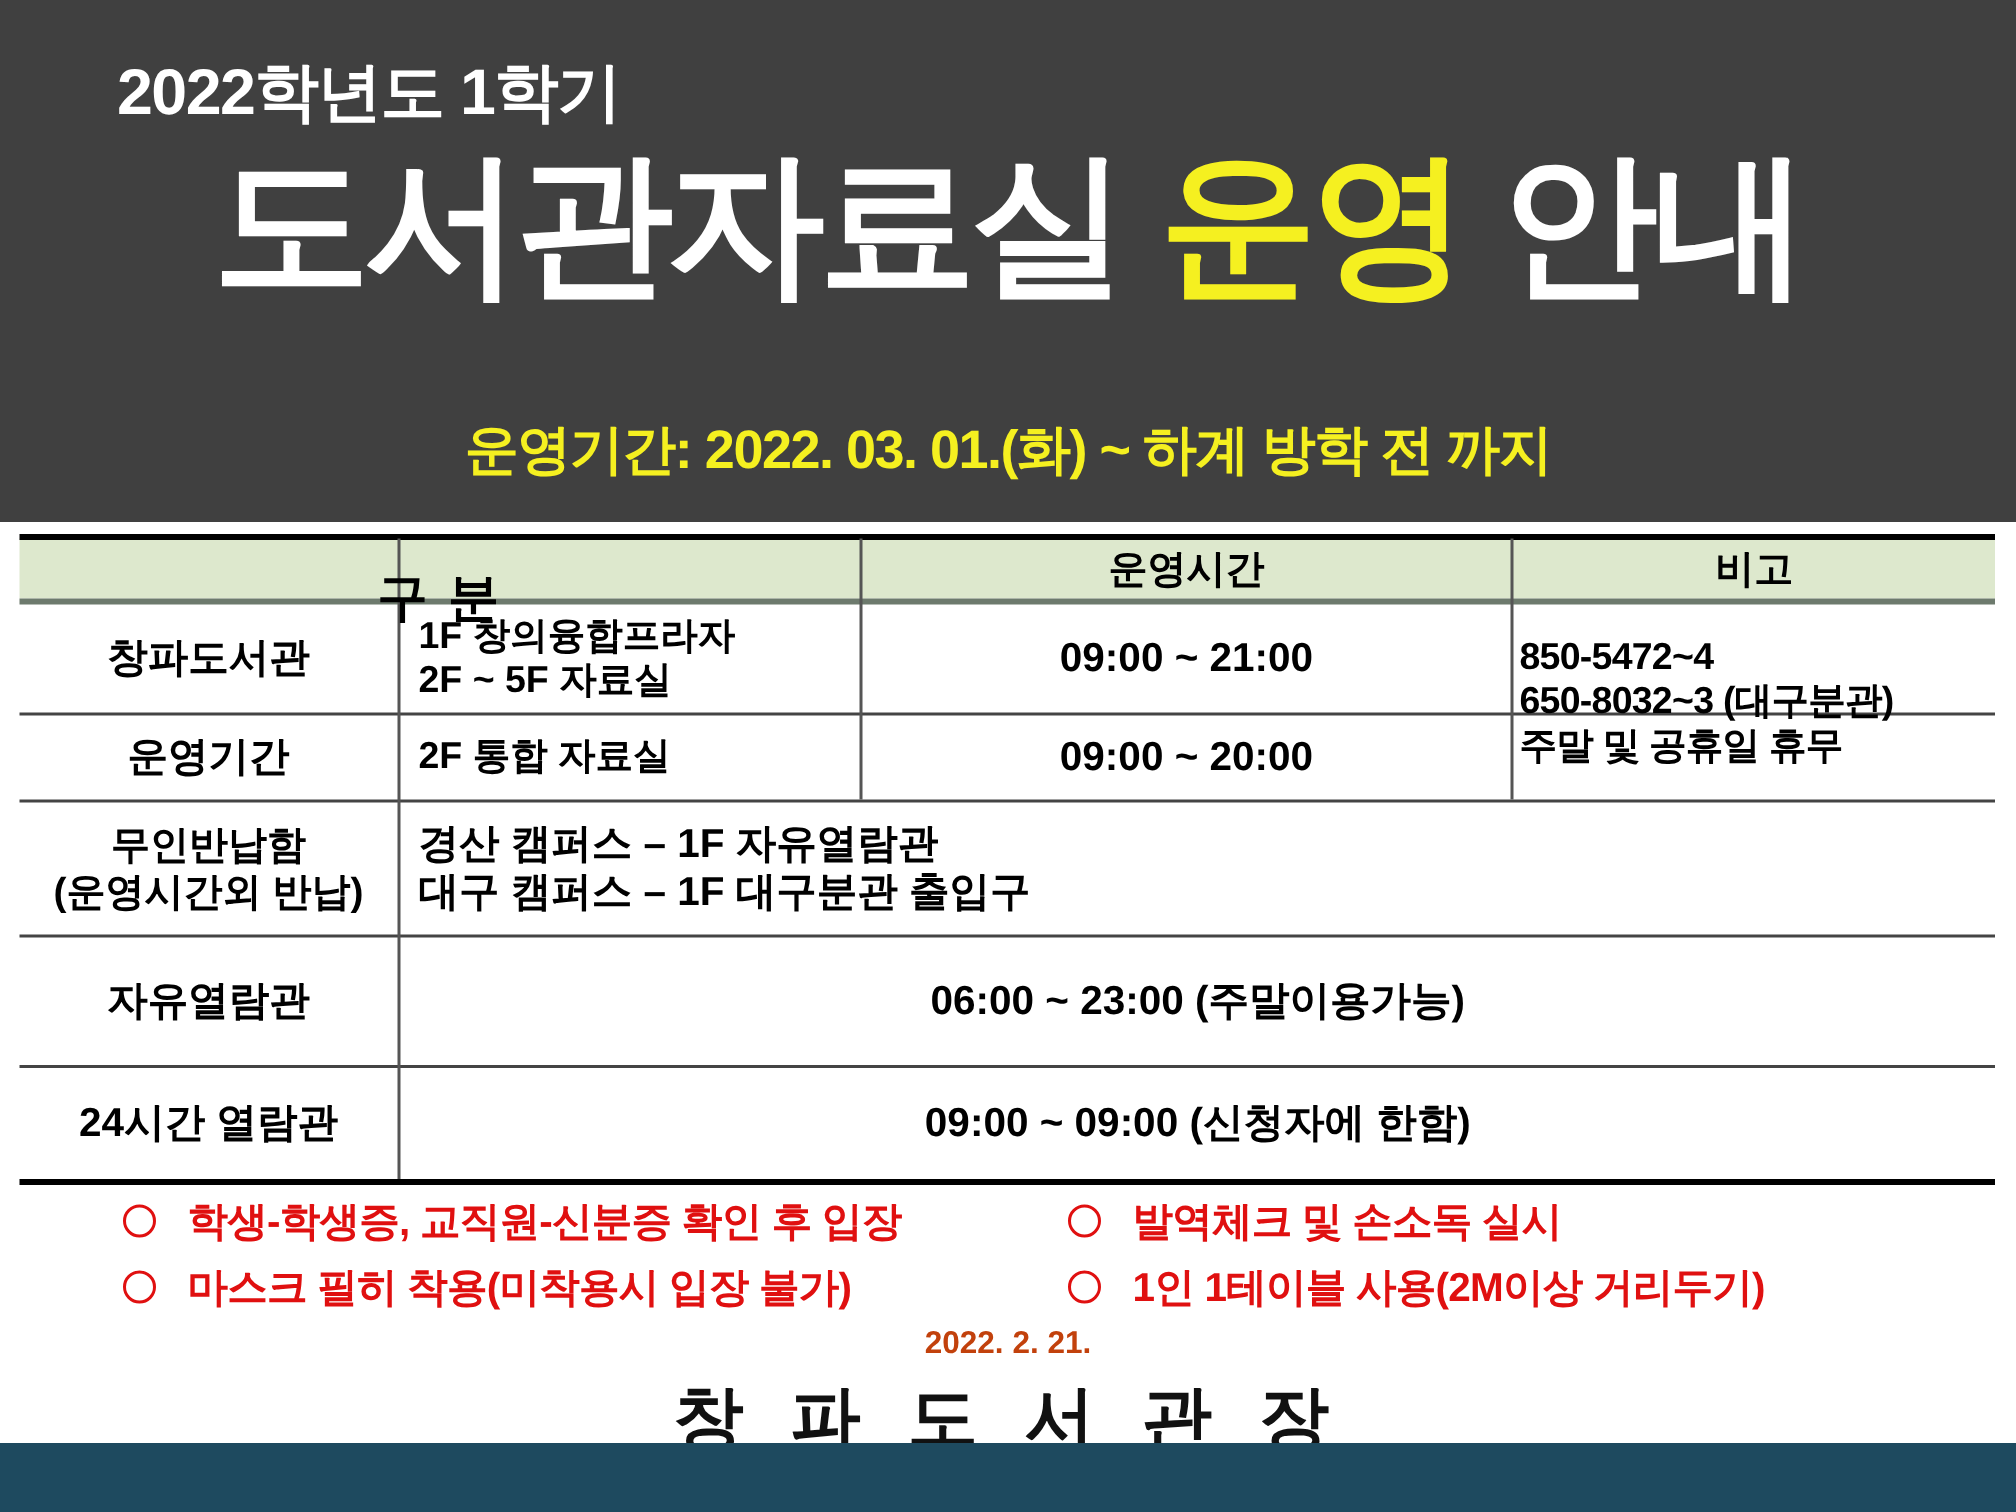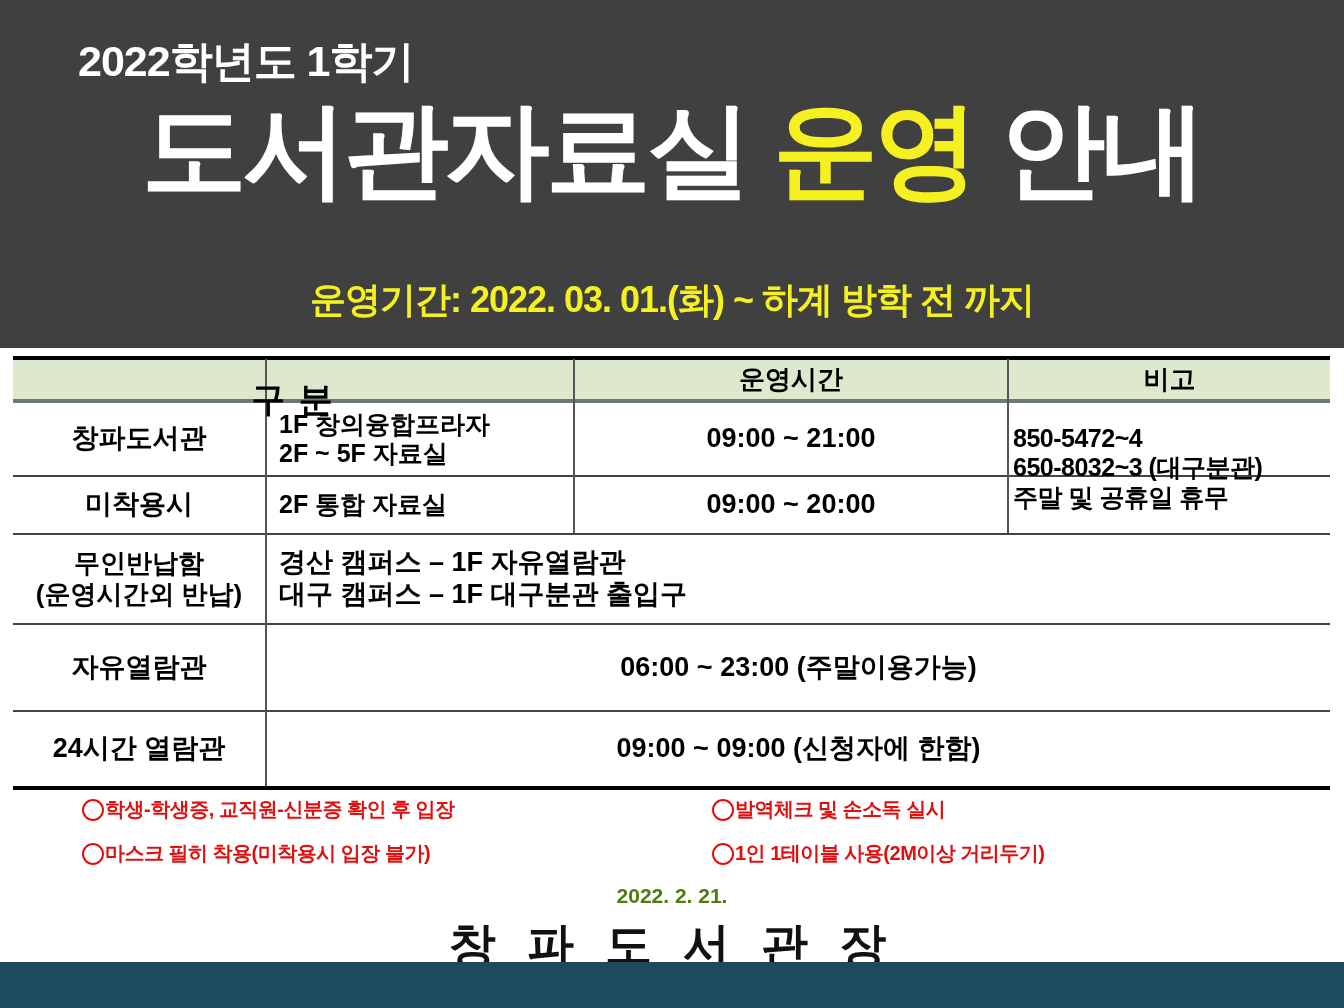--- a/index.html
+++ b/index.html
@@ -60,34 +60,34 @@
     text-align:center;
   }
   .cell.left{justify-content:flex-start;text-align:left;}
 
   
   .notice-wrap{
     position:absolute;left:0;top:796px;width:1344px;height:90px;
   }
   .ntc{
     position:absolute;
-    font-size:20px;font-weight:bold;color:#e01010;
+    font-size:27px;font-weight:bold;color:#e01010;
     letter-spacing:-0.5px;white-space:nowrap;
-    display:flex;align-items:center;gap:1px;
+    display:flex;align-items:center;gap:21px;
   }
   .ring{
     display:inline-block;width:18px;height:18px;
     border:2.5px solid #e01010;border-radius:50%;
     flex:0 0 auto;
   }
 
   
   .fdate{
     position:absolute;left:0;top:884px;width:1344px;text-align:center;
-    font-size:21px;font-weight:bold;color:#4d7c0f;letter-spacing:0px;
+    font-size:21px;font-weight:bold;color:#c2410c;letter-spacing:0px;
   }
   .fsign{
     position:absolute;left:0;top:914px;width:1344px;text-align:center;
     font-size:47px;font-weight:bold;color:#111;letter-spacing:9px;
   }
   .bottombar{
     position:absolute;left:0;top:962px;width:1344px;height:46px;
     background:#1e4a5f;
   }
 </style>
@@ -120,21 +120,21 @@
 
     <div class="cell" style="left:0px;top:3px;width:560px;height:40px;font-size:34px;letter-spacing:2px;margin-top:20px;">구 분</div>
     <div class="cell" style="left:562px;top:3px;width:432px;height:40px;font-size:26px;">운영시간</div>
     <div class="cell" style="left:996px;top:3px;width:321px;height:40px;font-size:26px;">비고</div>
 
     <div class="cell" style="left:0px;top:47px;width:252px;height:72px;font-size:27px;text-align:center;">창파도서관</div>
     <div class="cell left" style="left:266px;top:47px;width:294px;height:72px;font-size:25px;">1F 창의융합프라자
 2F ~ 5F 자료실</div>
     <div class="cell" style="left:562px;top:47px;width:432px;height:72px;font-size:27px;">09:00 ~ 21:00</div>
 
-    <div class="cell" style="left:0px;top:121px;width:252px;height:56px;font-size:27px;">미착용시</div>
+    <div class="cell" style="left:0px;top:121px;width:252px;height:56px;font-size:27px;">운영기간</div>
     <div class="cell left" style="left:266px;top:121px;width:294px;height:56px;font-size:25px;">2F 통합 자료실</div>
     <div class="cell" style="left:562px;top:121px;width:432px;height:56px;font-size:27px;">09:00 ~ 20:00</div>
 
     <div class="cell left" style="left:1000px;top:47px;width:317px;height:130px;font-size:25px;letter-spacing:-0.5px;">850-5472~4
 650-8032~3 (대구분관)
 주말 및 공휴일 휴무</div>
 
     <div class="cell" style="left:0px;top:179px;width:252px;height:88px;font-size:26px;">무인반납함
 (운영시간외 반납)</div>
     <div class="cell left" style="left:266px;top:179px;width:1051px;height:88px;font-size:27px;"> 경산 캠퍼스 – 1F 자유열람관

